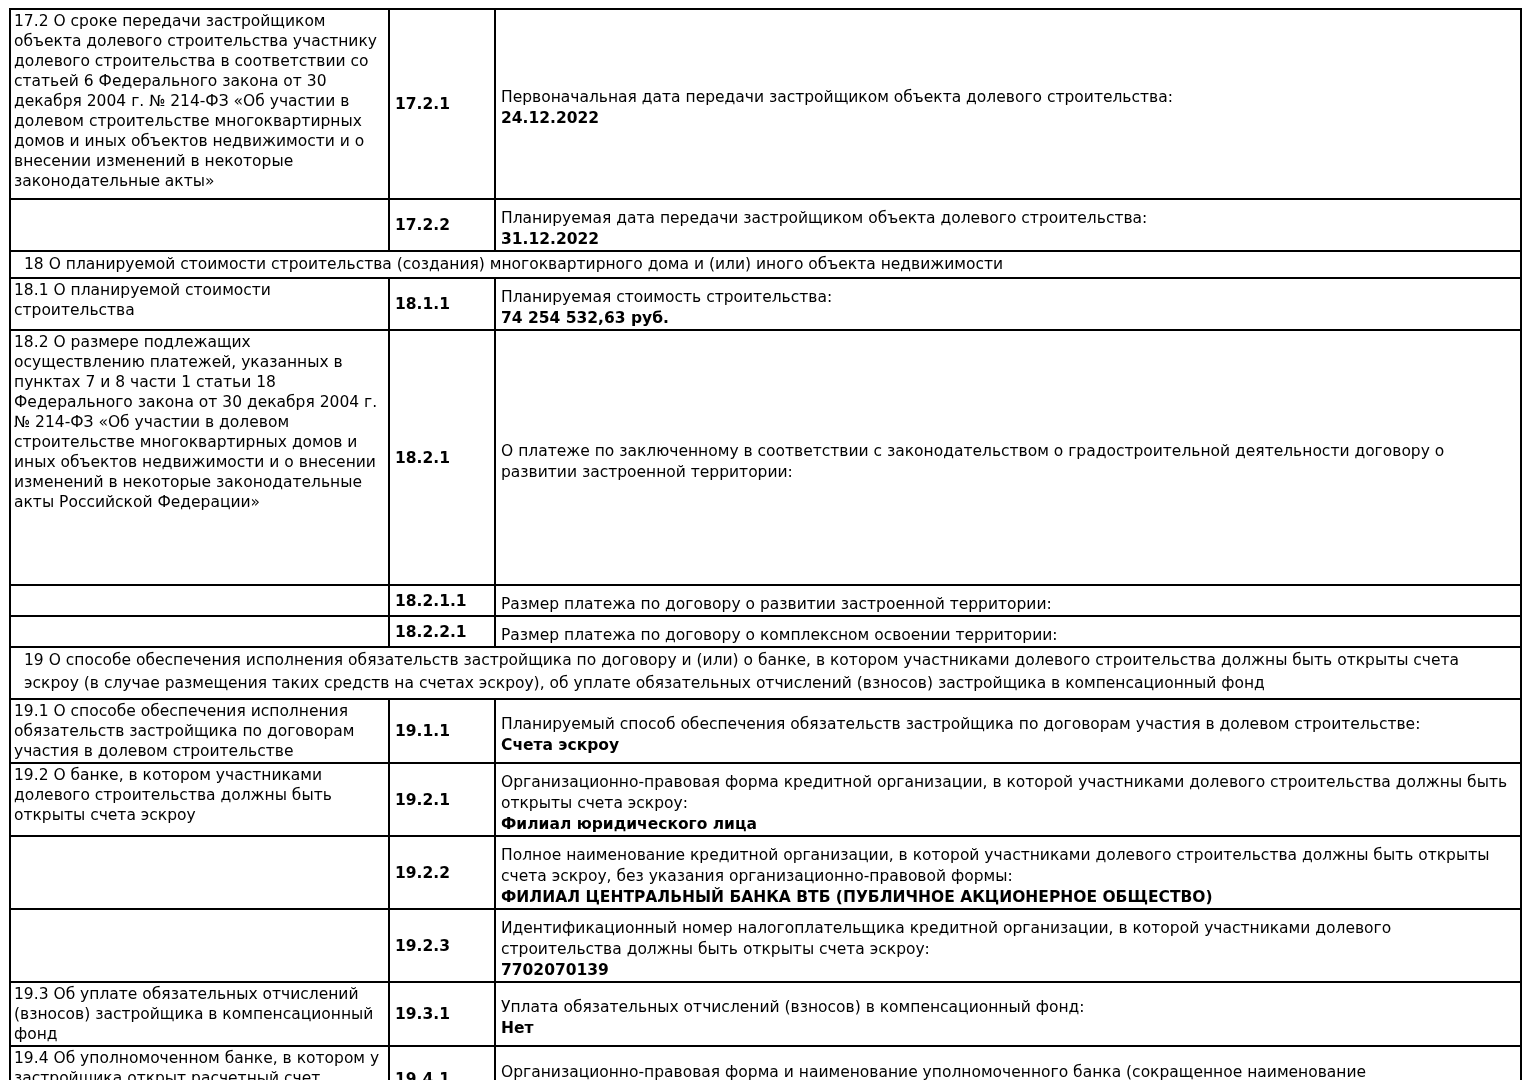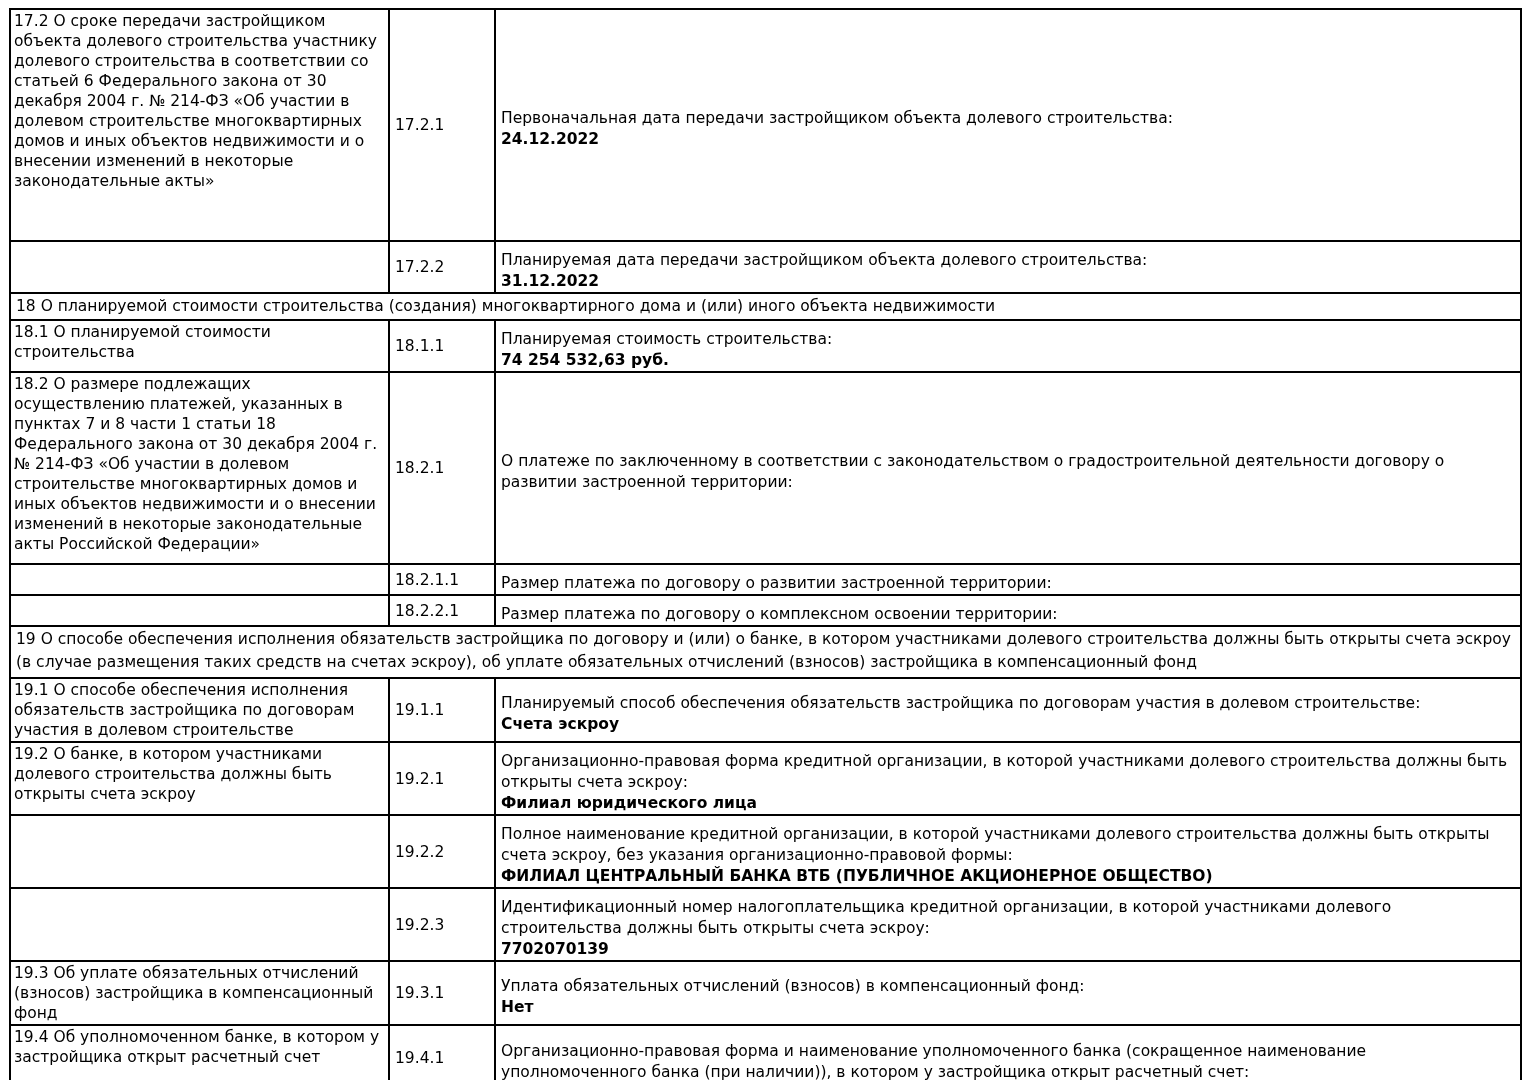--- a/index.html
+++ b/index.html
@@ -28,48 +28,49 @@
   }
   td.c1 {
     vertical-align: top;
     line-height: 20px;
     padding: 1px 4px 1px 3px;
   }
   td.c2 {
     vertical-align: middle;
     line-height: 20px;
     padding: 0 4px 0 5px;
+    font-weight: bold;
   }
   td.c3 {
     vertical-align: middle;
     line-height: 21px;
     padding: 8px 6px 0 5px;
   }
   td.sec {
     vertical-align: top;
     line-height: 23px;
-    padding: 1px 4px 1px 5px;
+    padding: 1px 4px 1px 13px;
   }
   .val {
     font-weight: bold;
   }
 </style>
 </head>
 <body>
 
 <div class="page">
   <table class="doc-table">
     <colgroup>
       <col style="width:379px">
       <col style="width:106px">
       <col style="width:1026px">
     </colgroup>
     <tbody>
 
-      <tr style="height:232px">
+      <tr style="height:190px">
         <td class="c1">17.2 О сроке передачи застройщиком объекта долевого строительства участнику долевого строительства в соответствии со статьей 6 Федерального закона от 30 декабря 2004 г. № 214-ФЗ «Об участии в долевом строительстве многоквартирных домов и иных объектов недвижимости и о внесении изменений в некоторые законодательные акты»</td>
         <td class="c2">17.2.1</td>
         <td class="c3">
           <div>Первоначальная дата передачи застройщиком объекта долевого строительства:</div>
           <div class="val">24.12.2022</div>
         </td>
       </tr>
 
       <tr style="height:38px">
         <td class="c1"></td>
@@ -86,21 +87,21 @@
 
       <tr style="height:34px">
         <td class="c1">18.1 О планируемой стоимости строительства</td>
         <td class="c2">18.1.1</td>
         <td class="c3">
           <div>Планируемая стоимость строительства:</div>
           <div class="val">74 254 532,63 руб.</div>
         </td>
       </tr>
 
-      <tr style="height:192px">
+      <tr style="height:255px">
         <td class="c1">18.2 О размере подлежащих осуществлению платежей, указанных в пунктах 7 и 8 части 1 статьи 18 Федерального закона от 30 декабря 2004 г. № 214-ФЗ «Об участии в долевом строительстве многоквартирных домов и иных объектов недвижимости и о внесении изменений в некоторые законодательные акты Российской Федерации»</td>
         <td class="c2">18.2.1</td>
         <td class="c3">
           <div>О платеже по заключенному в соответствии с законодательством о градостроительной деятельности договору о развитии застроенной территории:</div>
           <div class="val"></div>
         </td>
       </tr>
 
       <tr style="height:23px">
         <td class="c1"></td>

